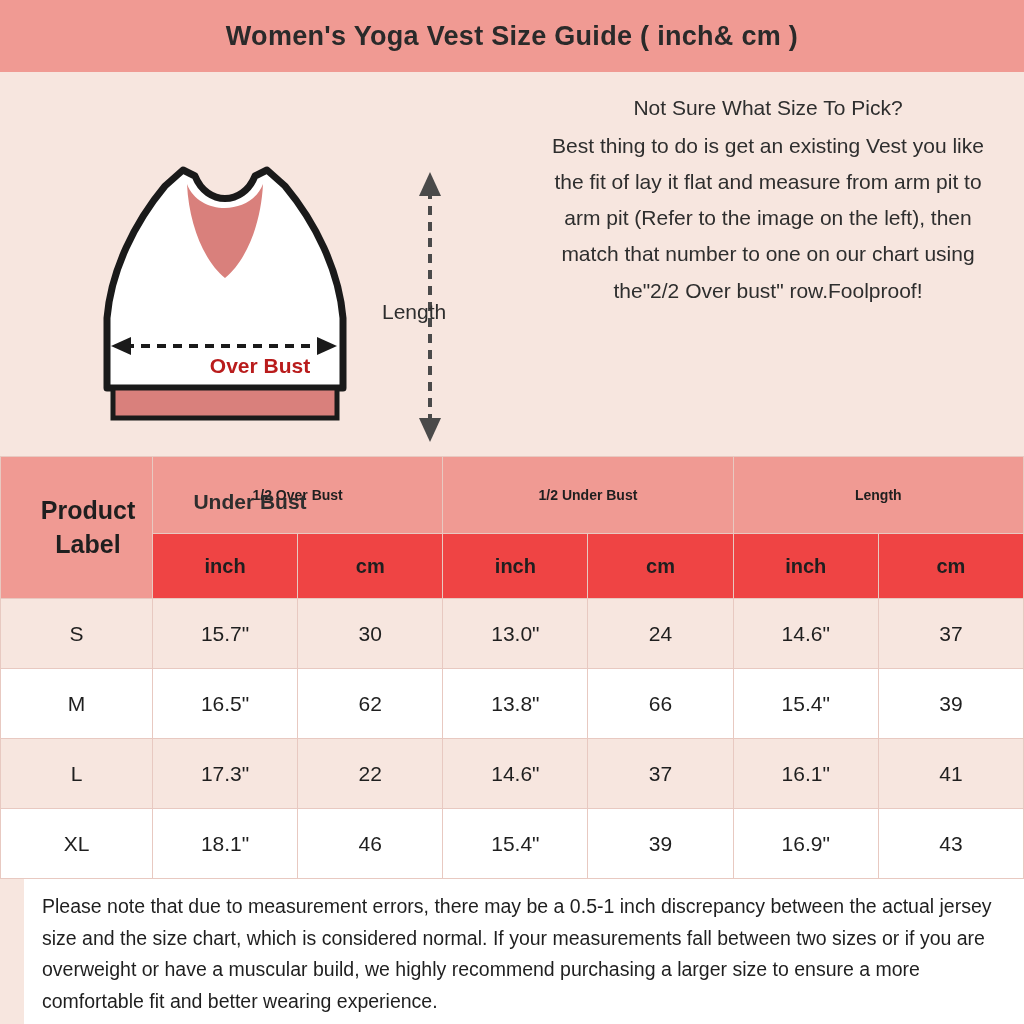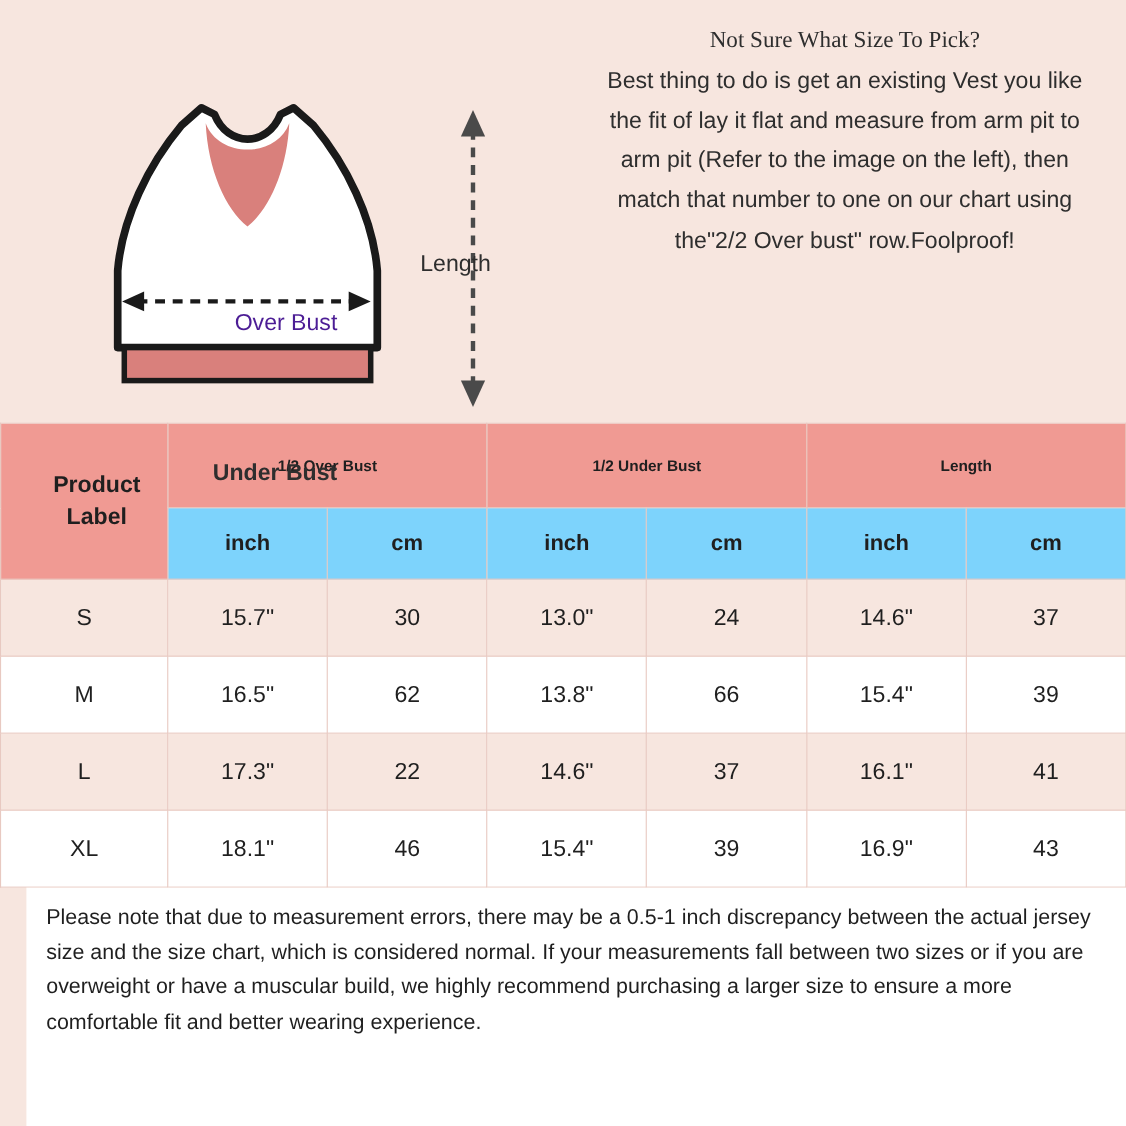--- a/index.html
+++ b/index.html
@@ -63,39 +63,39 @@
   .help-inner {
     text-align: center;
     color: #2e2e2e;
     font-size: 21px;
     line-height: 1.72;
     max-width: 450px;
   }
   .help-head {
     display: block;
     margin-bottom: 2px;
-    font-family: Liberation Serif, serif;
   }
 
   
   .garment {
     position: absolute;
     left: 95px;
     top: 78px;
     width: 260px;
     height: 290px;
   }
   .label-overbust {
     position: absolute;
     left: 120px;
     top: 282px;
     width: 280px;
     text-align: center;
     font-size: 21px;
-    color: #4c1d95;
+    color: #b91c1c;
+    font-weight: bold;
   }
   .label-underbust {
     position: absolute;
     left: 110px;
     top: 418px;
     width: 280px;
     text-align: center;
     font-size: 21px;
     color: #2e2e2e;
     font-weight: bold;
@@ -123,28 +123,28 @@
     text-align: center;
     color: #1f1f1f;
   }
   .hdr-band {
     background: #f09a93;
     font-size: 14px;
     font-weight: bold;
     height: 74px;
   }
   .hdr-unit {
-    background: #7dd3fc;
+    background: #ef4444;
     font-size: 20px;
     font-weight: bold;
     height: 62px;
   }
   .product-label-cell {
     background: #f09a93;
-    font-size: 21px;
+    font-size: 25px;
     font-weight: bold;
     width: 126px;
     line-height: 1.35;
     padding-left: 24px;
   }
   .row-odd td {
     background: #f7e6df;
     height: 67px;
     font-size: 21px;
   }
@@ -167,20 +167,23 @@
     line-height: 1.62;
     color: #1f1f1f;
     margin-left: 24px;
   }
 </style>
 </head>
 <body>
 
 <div class="page">
 
+  <div class="header">
+    <div class="header-title">Women's Yoga Vest Size Guide ( inch&amp; cm )</div>
+  </div>
 
   <div class="top-section">
 
     <div class="diagram">
       <svg class="garment" viewBox="0 0 260 290">
 
         <path d="M12 168 C16 120 40 72 70 36 L88 20 L100 26
                  C112 56 148 56 160 26 L172 20 L190 36
                  C220 72 244 120 248 168
                  L248 238 L12 238 Z" fill="#ffffff" stroke="#1a1a1a" stroke-width="7" stroke-linejoin="round"></path>

